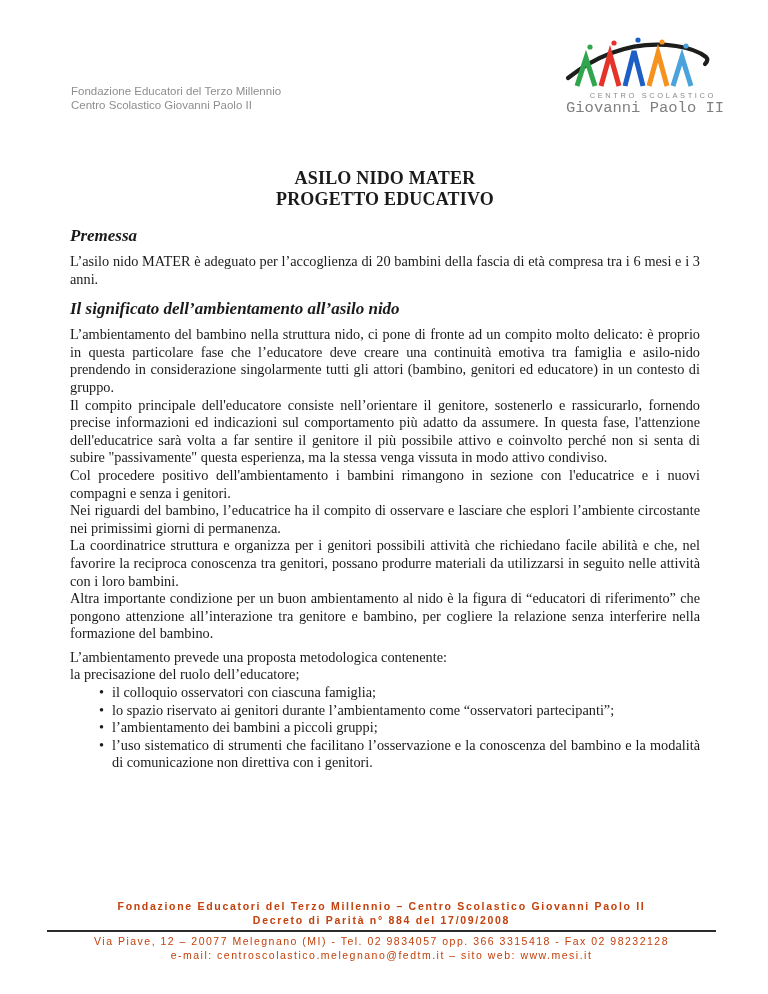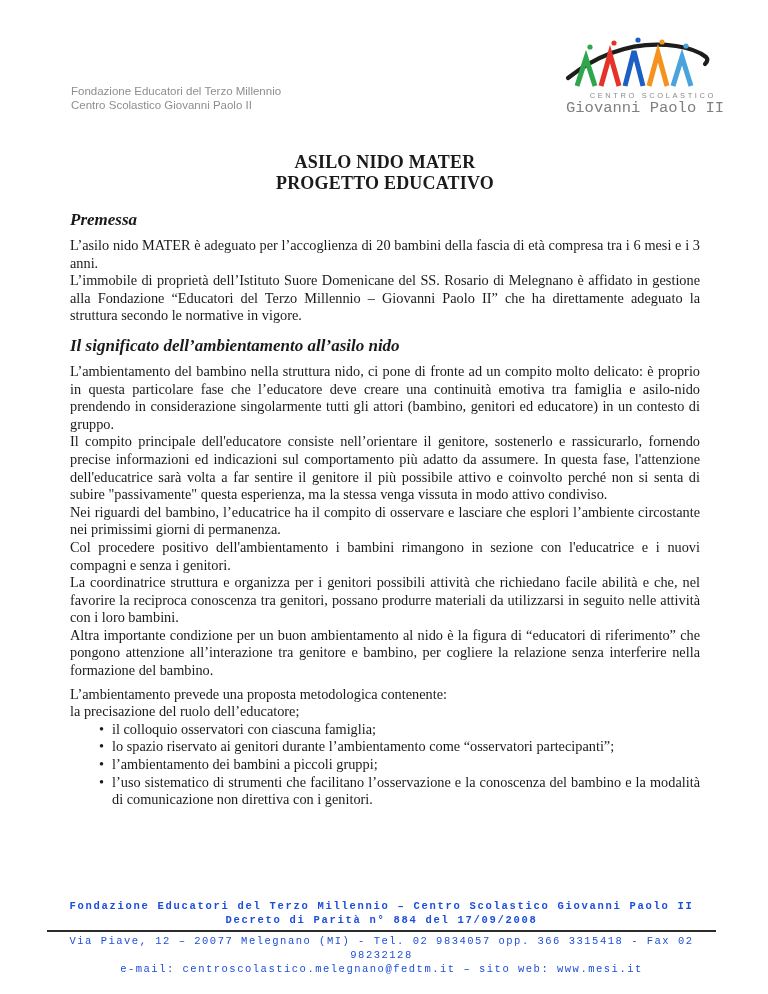--- a/index.html
+++ b/index.html
@@ -18,40 +18,40 @@
   .logo svg{display:block;width:150px;height:56px;}
   .logo-caption{
     font-family:"Liberation Sans", sans-serif;
     font-size:7.5px;letter-spacing:2.6px;color:#8a8a8a;margin:1px 0 0 2px;white-space:nowrap;text-align:right;
   }
   .logo-wordmark{
     font-family:Liberation Mono, monospace;
     font-size:15.5px;line-height:16px;color:#7f7f7f;margin-left:2px;white-space:nowrap;
   }
   
-  .main{position:absolute;top:152px;left:70px;width:630px;}
+  .main{position:absolute;top:168px;left:70px;width:630px;}
   .doc-title{
     text-align:center;font-weight:bold;font-size:18px;line-height:20.5px;letter-spacing:.2px;
   }
   .sec-heading{
     font-weight:bold;font-style:italic;font-size:17px;line-height:20px;margin:0;
   }
   .sec-heading.premessa{margin:17px 0 7px 0;}
   .sec-heading.ambient{margin:11px 0 7px 0;}
   p.body{font-size:14.3px;line-height:17.6px;text-align:justify;margin:0;}
   .method{margin-top:6px;}
   p.intro{font-size:14.3px;line-height:17.6px;margin:0;text-align:left;}
   ul.bullets{list-style:none;margin:0;padding:0 0 0 29px;}
   ul.bullets li{display:flex;font-size:14.3px;line-height:17.6px;}
   ul.bullets .blt{flex:none;width:13px;}
   ul.bullets .blt-text{flex:1;text-align:justify;}
   
   .footer{
     position:absolute;left:47px;right:52px;top:899px;text-align:center;
-    font-family:Liberation Mono, monospace;color:#1d4ed8;
+    font-family:Liberation Sans, sans-serif;color:#c2410c;
   }
   .footer .f-bold{font-size:10.5px;font-weight:bold;letter-spacing:1.7px;line-height:14px;}
   .footer .f-rule{border:none;border-top:2px solid #2b2b2b;margin:3px 0 2px 0;}
   .footer .f-plain{font-size:10.5px;letter-spacing:1.5px;line-height:14px;}
 </style>
 </head>
 <body>
 
 <div class="header-org">
   <div>Fondazione Educatori del Terzo Millennio</div>
@@ -81,27 +81,26 @@
 
 <div class="main">
 
   <div class="doc-title">
     <div>ASILO NIDO MATER</div>
     <div>PROGETTO EDUCATIVO</div>
   </div>
 
   <h2 class="sec-heading premessa">Premessa</h2>
   <p class="body">L’asilo nido MATER è adeguato per l’accoglienza di 20 bambini della fascia di età compresa tra i 6 mesi e i 3 anni.</p>
-  <p class="body">L’immobile di proprietà dell’Istituto Suore Domenicane del SS. Rosario di Melegnano è affidato in gestione alla Fondazione “Educatori del Terzo Millennio – Giovanni Paolo II” che ha direttamente adeguato la struttura secondo le normative in vigore.</p>
 
   <h2 class="sec-heading ambient">Il significato dell’ambientamento all’asilo nido</h2>
   <p class="body">L’ambientamento del bambino nella struttura nido, ci pone di fronte ad un compito molto delicato: è proprio in questa particolare fase che l’educatore deve creare una continuità emotiva tra famiglia e asilo-nido prendendo in considerazione singolarmente tutti gli attori (bambino, genitori ed educatore) in un contesto di gruppo.</p>
   <p class="body">Il compito principale dell'educatore consiste nell’orientare il genitore, sostenerlo e rassicurarlo, fornendo precise informazioni ed indicazioni sul comportamento più adatto da assumere. In questa fase, l'attenzione dell'educatrice sarà volta a far sentire il genitore il più possibile attivo e coinvolto perché non si senta di subire "passivamente" questa esperienza, ma la stessa venga vissuta in modo attivo condiviso.</p>
+  <p class="body">Col procedere positivo dell'ambientamento i bambini rimangono in sezione con l'educatrice e i nuovi compagni e senza i genitori.</p>
   <p class="body">Nei riguardi del bambino, l’educatrice ha il compito di osservare e lasciare che esplori l’ambiente circostante nei primissimi giorni di permanenza.</p>
-  <p class="body">Col procedere positivo dell'ambientamento i bambini rimangono in sezione con l'educatrice e i nuovi compagni e senza i genitori.</p>
   <p class="body">La coordinatrice struttura e organizza per i genitori possibili attività che richiedano facile abilità e che, nel favorire la reciproca conoscenza tra genitori, possano produrre materiali da utilizzarsi in seguito nelle attività con i loro bambini.</p>
   <p class="body">Altra importante condizione per un buon ambientamento al nido è la figura di “educatori di riferimento” che pongono attenzione all’interazione tra genitore e bambino, per cogliere la relazione senza interferire nella formazione del bambino.</p>
 
   <div class="method">
     <p class="intro">L’ambientamento prevede una proposta metodologica contenente:</p>
     <p class="intro">la precisazione del ruolo dell’educatore;</p>
     <ul class="bullets">
       <li>
         <span class="blt">•</span>
         <span class="blt-text">il colloquio osservatori con ciascuna famiglia;</span>

